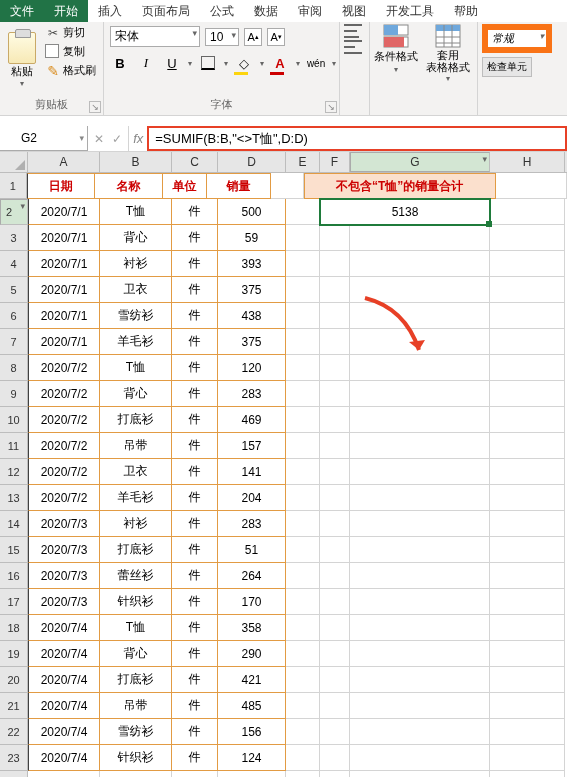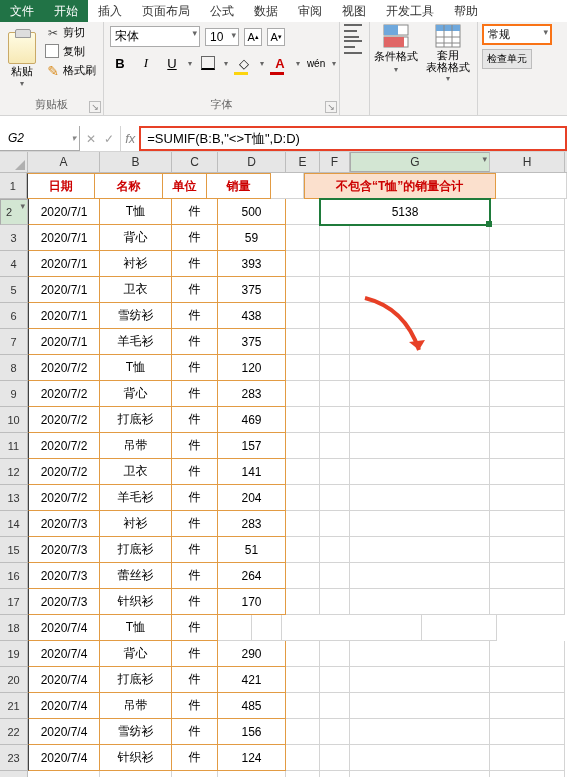--- a/index.html
+++ b/index.html
@@ -52,29 +52,29 @@
 .align-col { display:flex; flex-direction:column; gap:2px; }
 .lines { width:18px; height:14px; display:flex; flex-direction:column; justify-content:space-between; }
 .lines span{ height:2px; background:#666; }
 
 
 .styles-col{ display:flex; flex-direction:column; align-items:center; font-size:11px; gap:1px; }
 .cf-icon{ width:26px; height:24px; }
 .drop-arrow { font-size:8px; color:#666; }
 
 
-.numfmt-sel{ border:2px solid #f97316; background:#fff; width:70px; padding:1px 14px 1px 4px; position:relative; font-size:11px;}
+.numfmt-sel{ border:6px solid #f97316; background:#fff; width:70px; padding:1px 14px 1px 4px; position:relative; font-size:11px;font-style:italic;}
 .numfmt-sel::after{content:"▾"; position:absolute; right:2px; top:1px; font-size:9px; color:#666;}
 .checkcell{ background:#e6e6e6; border:1px solid #bdbdbd; padding:2px 4px; font-size:10px; }
 
 .dlg-launch{ position:absolute; right:2px; bottom:2px; font-size:9px; color:#888; width:12px; height:12px; border:1px solid #bbb; display:flex; align-items:center; justify-content:center; }
 
 
 .fx-row { display:flex; height:26px; border-bottom:1px solid #d4d4d4; align-items:stretch; margin-top:10px; }
-.namebox { width:80px; border:1px solid #ababab; border-top:none; border-left:none; display:flex; align-items:center; padding:0 8px; font-size:12px; position:relative;font-style:italic; }
+.namebox { width:88px; border:1px solid #ababab; border-top:none; border-left:none; display:flex; align-items:center; padding:0 21px; font-size:12px; position:relative; }
 .namebox::after{content:"▾"; position:absolute; right:3px; font-size:9px; color:#888;}
 .fx-btns { display:flex; align-items:center; padding:0 6px; gap:8px; color:#a2a2a2; border-right:1px solid #d4d4d4;}
 .fx-label { font-style:italic; color:#888; padding:0 4px; display:flex; align-items:center; font-size:13px;}
 .formula-box { flex:1; border:2px solid #e74026; display:flex; align-items:center; padding:0 6px; font-size:13px; background:#fff; }
 
 
 .sheet-wrap { position:relative; }
 .colhdrs { display:flex; background:#e6e6e6; border-bottom:1px solid #bdbdbd; }
 .corner { width:28px; height:20px; border-right:1px solid #bdbdbd; background:#e6e6e6; position:relative;}
 .corner::after{ content:""; position:absolute; right:2px; bottom:2px; border:5px solid transparent; border-bottom-color:#b0b0b0; border-right-color:#b0b0b0; }
@@ -440,20 +440,21 @@
         <div class="cell cE"></div>
         <div class="cell cF"></div>
         <div class="cell cG"></div>
         <div class="cell cH"></div>
       </div>
       <div class="rw">
         <div class="rowh">18</div>
         <div class="cell cA ob ob-left">2020/7/4</div>
         <div class="cell cB ob">T恤</div>
         <div class="cell cC ob">件</div>
+        <div class="cell cD ob">358</div>
         <div class="cell cE"></div>
         <div class="cell cF"></div>
         <div class="cell cG"></div>
         <div class="cell cH"></div>
       </div>
       <div class="rw">
         <div class="rowh">19</div>
         <div class="cell cA ob ob-left">2020/7/4</div>
         <div class="cell cB ob">背心</div>
         <div class="cell cC ob">件</div>

